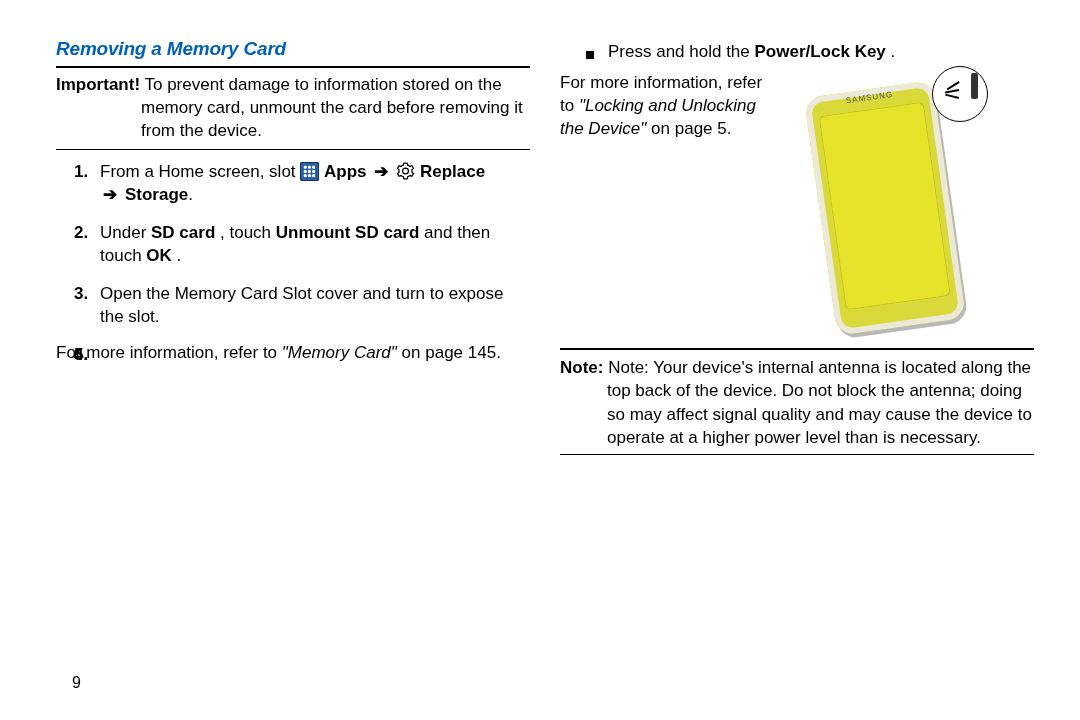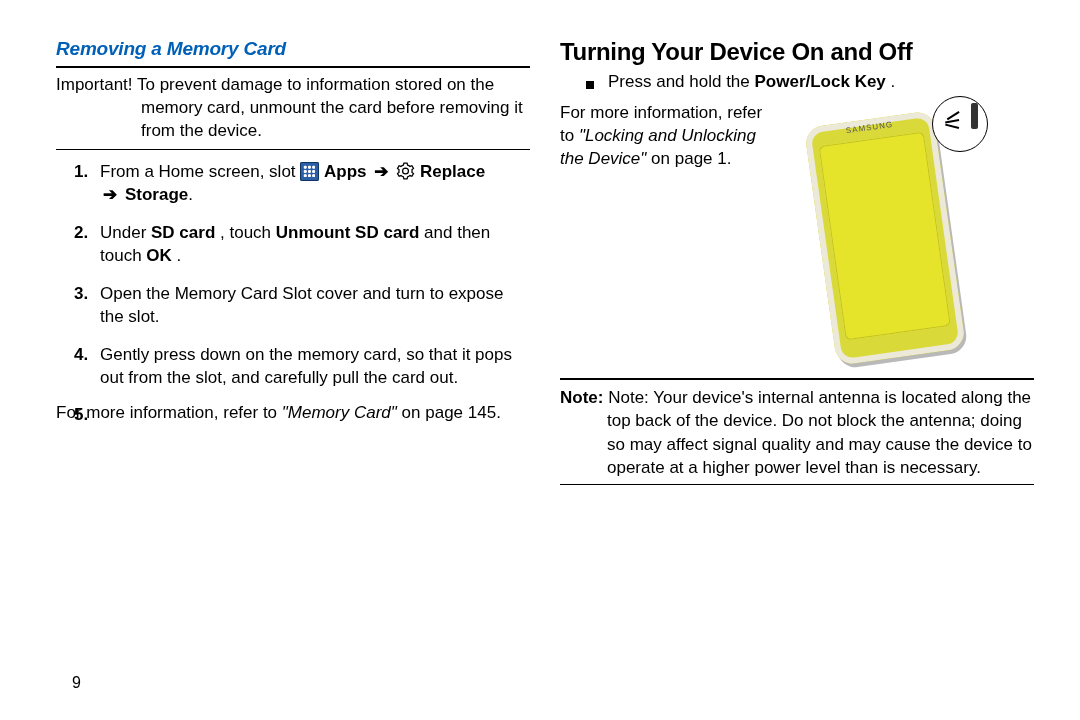--- a/index.html
+++ b/index.html
@@ -41,21 +41,21 @@
   .rule {
     border: none;
     border-top: 2px solid #000;
     margin: 4px 0 6px 0;
   }
   .rule.thin { border-top-width: 1.5px; }
   .important {
     margin: 2px 0 6px 0;
     line-height: 1.35;
   }
-  .important .label { font-weight: 400; }
+  .important .label { font-weight: 700; }
   .hang { padding-left: 85px; text-indent: -85px; }
   ol.steps {
     list-style: none;
     margin: 10px 0 4px 0;
     padding: 0;
   }
   ol.steps > li {
     position: relative;
     padding-left: 44px;
     margin-bottom: 14px;
@@ -233,51 +233,49 @@
         <span> and then touch </span>
         <span class="b">OK</span>
         <span>.</span>
       </li>
       <li>
         <span class="num">3.</span>
         <span>Open the Memory Card Slot cover and turn to expose the slot.</span>
       </li>
       <li>
         <span class="num">4.</span>
-        <span>Gently press down on the memory card, so that it pops out from the slot, and carefully pull the card out.</span>
       </li>
       <li>
         <span class="num">5.</span>
       </li>
     </ol>
 
     <div class="postref">
       <span>For more information, refer to </span>
       <span class="ref">"Memory Card"</span>
       <span> on page 145.</span>
     </div>
   </div>
 
   <div class="col">
-    <div class="main-heading">Turning Your Device On and Off</div>
 
     <div class="bullet-line">
       <span class="bullet-square"></span>
       <span>
         <span>Press and hold the </span>
         <span class="b">Power/Lock Key</span>
         <span>.</span>
       </span>
     </div>
 
     <div class="right-ref-and-figure">
       <div class="ref-text">
         <span>For more information, refer to </span>
         <span class="ref">"Locking and Unlocking the Device"</span>
-        <span> on page 1.</span>
+        <span> on page 5.</span>
       </div>
       <div class="figure">
         <div class="phone">
           <div class="brand">SAMSUNG</div>
         </div>
         <div class="callout">
           <div class="btn"></div>
           <div class="press">
               <span></span>
               <span></span>

